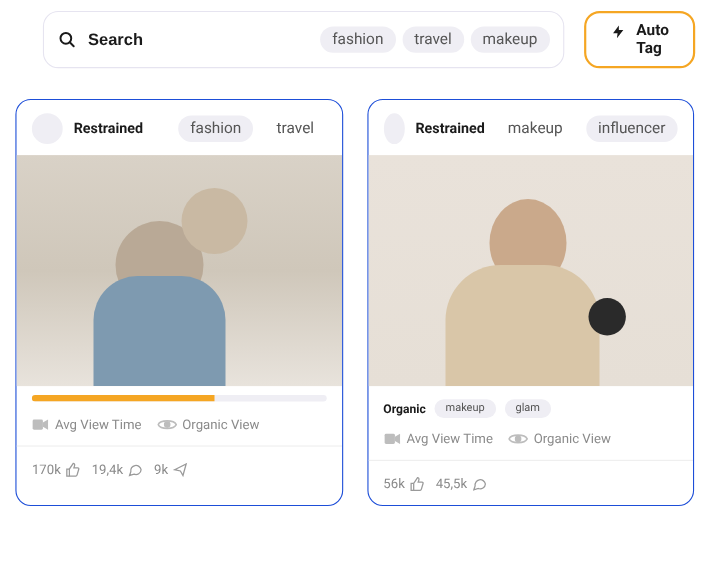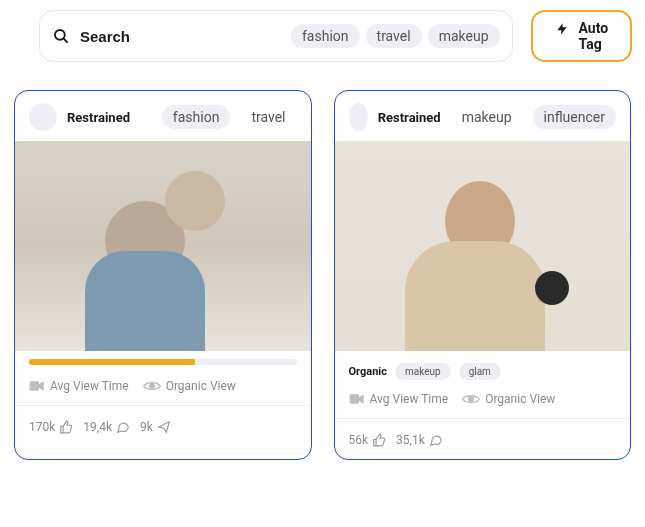--- a/index.html
+++ b/index.html
@@ -275,21 +275,21 @@
       <span class="stat">
         <span>56k</span>
         <span>
           <svg width="14" height="14" viewBox="0 0 24 24" fill="none" stroke="#9a9a9a" stroke-width="2">
               <path d="M7 22V11L13 2c1 0 3 1 2 4l-1 3h6c1 0 2 1 1.6 2.3L19 20c-.3 1-1 2-2 2H7z"></path>
               <path d="M7 11H3v11h4"></path>
             </svg>
         </span>
       </span>
       <span class="stat">
-        <span>35,1k</span>
+        <span>45,5k</span>
         <span>
           <svg width="14" height="14" viewBox="0 0 24 24" fill="none" stroke="#9a9a9a" stroke-width="2">
               <path d="M21 12a8 8 0 0 1-11 7L3 21l2-6a8 8 0 1 1 16-3z"></path>
             </svg>
         </span>
       </span>
     </div>
   </div>
 
 </div>

